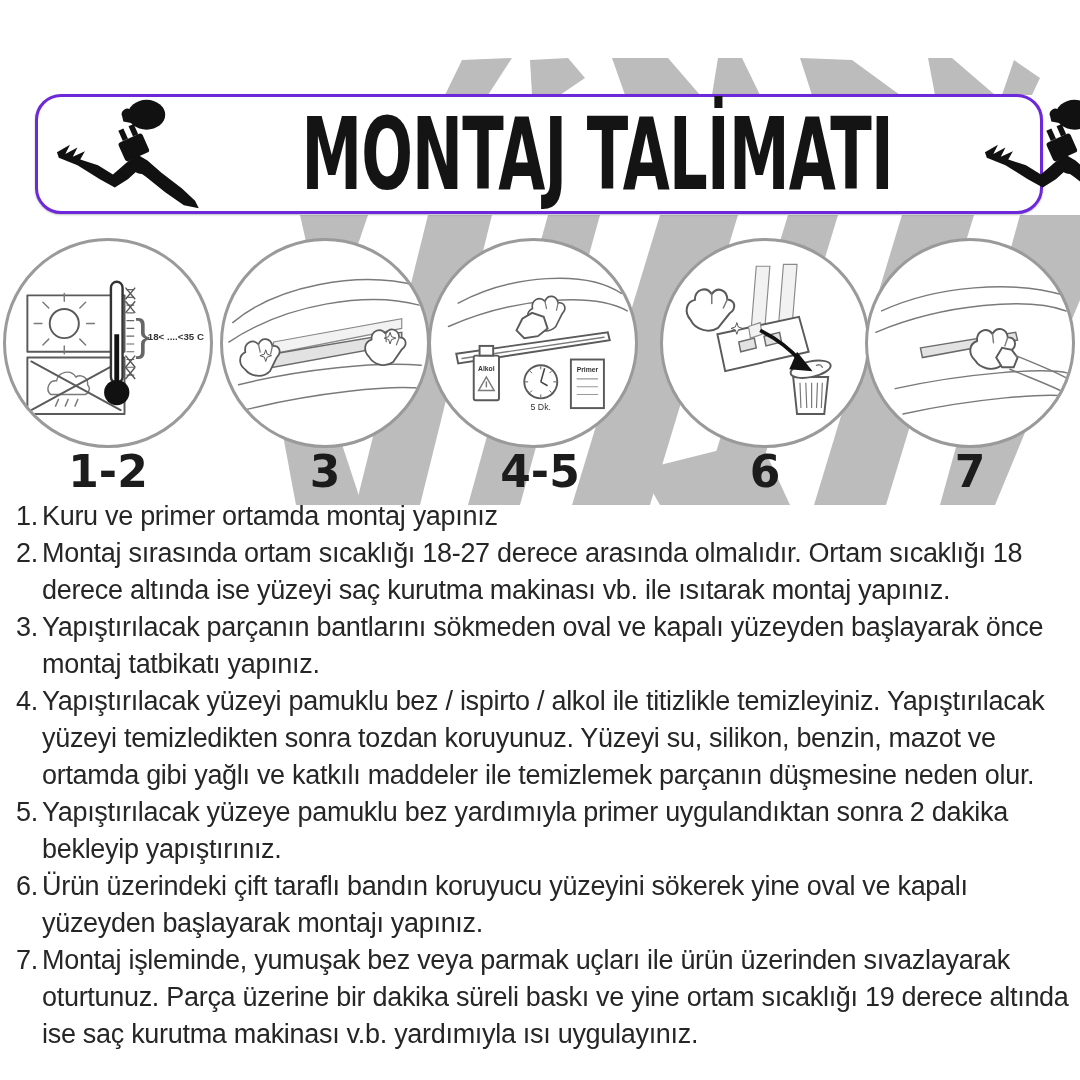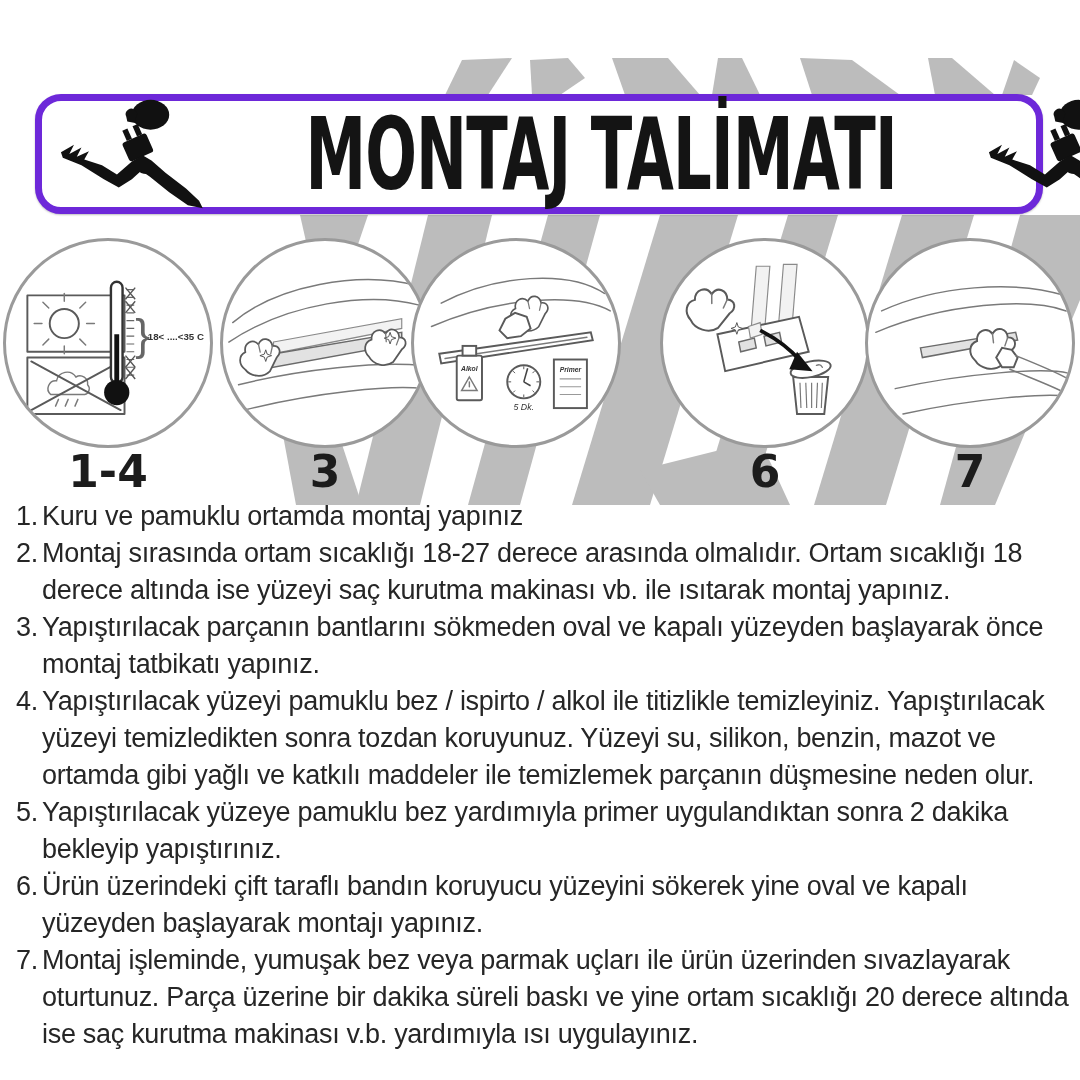--- a/index.html
+++ b/index.html
@@ -6,40 +6,40 @@
   .page{
     position:relative;width:1080px;height:1080px;background:#ffffff;
     overflow:hidden;font-family:"Liberation Sans",sans-serif;
   }
   
   .watermark{position:absolute;left:0;top:0;width:1080px;height:1080px;}
   .wm{fill:#bcbcbc;}
   
   .banner{
     position:absolute;left:35px;top:94px;width:1008px;height:120px;
-    box-sizing:border-box;background:#ffffff;border:7px solid #6d28d9;
+    box-sizing:border-box;background:#ffffff;border:3px solid #6d28d9;
     border-radius:26px;box-shadow:0 1px 2px rgba(0,0,0,.25);
     display:flex;align-items:center;justify-content:space-between;
     padding:16px 10px;z-index:3;
   }
   .banner-icon{width:170px;height:112px;flex:0 0 auto;}
   .banner-title{
     flex:1;text-align:center;font-family:"DejaVu Sans",sans-serif;
     font-weight:bold;font-size:78px;color:#141414;line-height:1;
     transform:scale(0.78,1.28);transform-origin:center center;
     letter-spacing:-1px;white-space:nowrap;
   }
   
   .circle{
     position:absolute;top:238px;width:210px;height:210px;box-sizing:border-box;
     background:#ffffff;border:3px solid #9a9a9a;border-radius:50%;
     overflow:hidden;z-index:2;
   }
   .circle svg{width:100%;height:100%;display:block;}
-  .c1{left:3px;} .c2{left:220px;} .c3{left:411px;font-style:italic;} .c4{left:660px;} .c5{left:865px;}
+  .c1{left:3px;} .c2{left:220px;} .c3{left:428px;} .c4{left:660px;} .c5{left:865px;}
   .step-label{
     position:absolute;top:446px;width:210px;text-align:center;z-index:2;
     font-family:"DejaVu Sans",sans-serif;font-weight:bold;font-size:44px;
     color:#1c1c1c;
   }
   .l1{left:3px;} .l2{left:220px;} .l3{left:435px;} .l4{left:660px;} .l5{left:865px;}
   
   .instructions{
     position:absolute;left:16px;top:498px;width:1056px;z-index:2;
     list-style:none;margin:0;padding:0;
@@ -283,29 +283,30 @@
           <path class="fill-white" d="M10,36 C2,30 2,20 10,16 C8,6 18,0 25,7 C29,-2 39,0 41,9 C49,8 52,16 46,22 L38,38 C30,46 16,44 10,36 Z"></path>
           <path class="la-thin" d="M25,7 L27,16 M41,9 L39,18"></path>
         </g>
         <polygon class="fill-white" points="132,120 138,110 148,112 154,120 150,130 138,130" stroke-width="1.5"></polygon>
         <path class="la-thin" d="M152,118 C172,126 192,134 206,142"></path>
         <path class="la-thin" d="M146,132 C170,142 192,150 206,158"></path>
       </g>
     </svg>
   </div>
 
-  <div class="step-label l1">1-4</div>
+  <div class="step-label l1">1-2</div>
   <div class="step-label l2">3</div>
+  <div class="step-label l3">4-5</div>
   <div class="step-label l4">6</div>
   <div class="step-label l5">7</div>
 
   <ol class="instructions">
     <li>
       <span class="num">1.</span>
-      <span class="txt">Kuru ve pamuklu ortamda montaj yapınız</span>
+      <span class="txt">Kuru ve primer ortamda montaj yapınız</span>
     </li>
     <li>
       <span class="num">2.</span>
       <span class="txt">Montaj sırasında ortam sıcaklığı 18-27 derece arasında olmalıdır. Ortam sıcaklığı 18 derece altında ise yüzeyi saç kurutma makinası vb. ile ısıtarak montaj yapınız.</span>
     </li>
     <li>
       <span class="num">3.</span>
       <span class="txt">Yapıştırılacak parçanın bantlarını sökmeden oval ve kapalı yüzeyden başlayarak önce montaj tatbikatı yapınız.</span>
     </li>
     <li>
@@ -315,17 +316,17 @@
     <li>
       <span class="num">5.</span>
       <span class="txt">Yapıştırılacak yüzeye pamuklu bez yardımıyla primer uygulandıktan sonra 2 dakika bekleyip yapıştırınız.</span>
     </li>
     <li>
       <span class="num">6.</span>
       <span class="txt">Ürün üzerindeki çift taraflı bandın koruyucu yüzeyini sökerek yine oval ve kapalı yüzeyden başlayarak montajı yapınız.</span>
     </li>
     <li>
       <span class="num">7.</span>
-      <span class="txt">Montaj işleminde, yumuşak bez veya parmak uçları ile ürün üzerinden sıvazlayarak oturtunuz. Parça üzerine bir dakika süreli baskı ve yine ortam sıcaklığı 20 derece altında ise saç kurutma makinası v.b. yardımıyla ısı uygulayınız.</span>
+      <span class="txt">Montaj işleminde, yumuşak bez veya parmak uçları ile ürün üzerinden sıvazlayarak oturtunuz. Parça üzerine bir dakika süreli baskı ve yine ortam sıcaklığı 19 derece altında ise saç kurutma makinası v.b. yardımıyla ısı uygulayınız.</span>
     </li>
   </ol>
 
 </div>
 
 </body></html>

